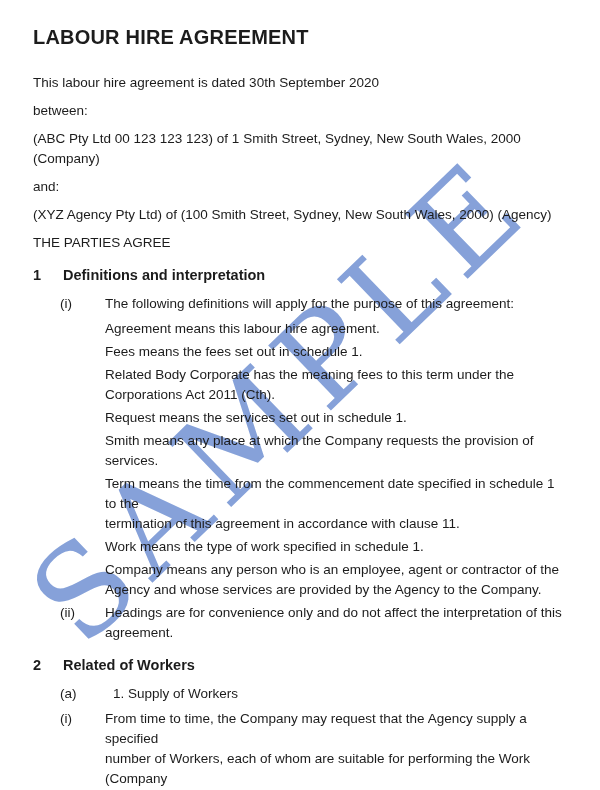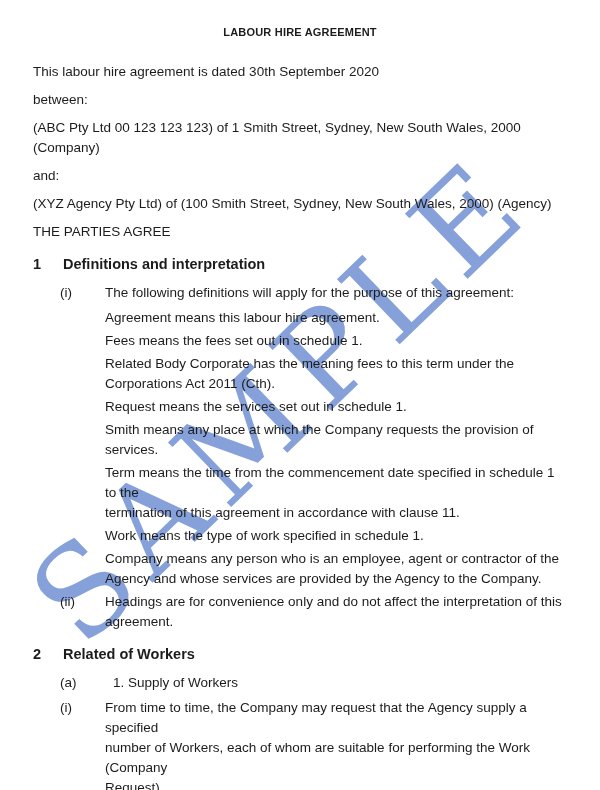--- a/index.html
+++ b/index.html
@@ -24,23 +24,22 @@
     opacity:0.92;
     z-index:0;
     user-select:none;
   }
   .doc{
     position:relative;
     z-index:1;
     padding:26px 33px 0 33px;
   }
   .title{
-    text-align:center;
     font-weight:bold;
-    font-size:11px;
+    font-size:20px;
     letter-spacing:0.2px;
     margin:0 0 24px 0;
   }
   .para{line-height:20px;margin:0 0 8px 0;}
   .section{
     display:flex;
     font-weight:bold;
     font-size:14.5px;
     line-height:20px;
     margin:12px 0 9px 0;

